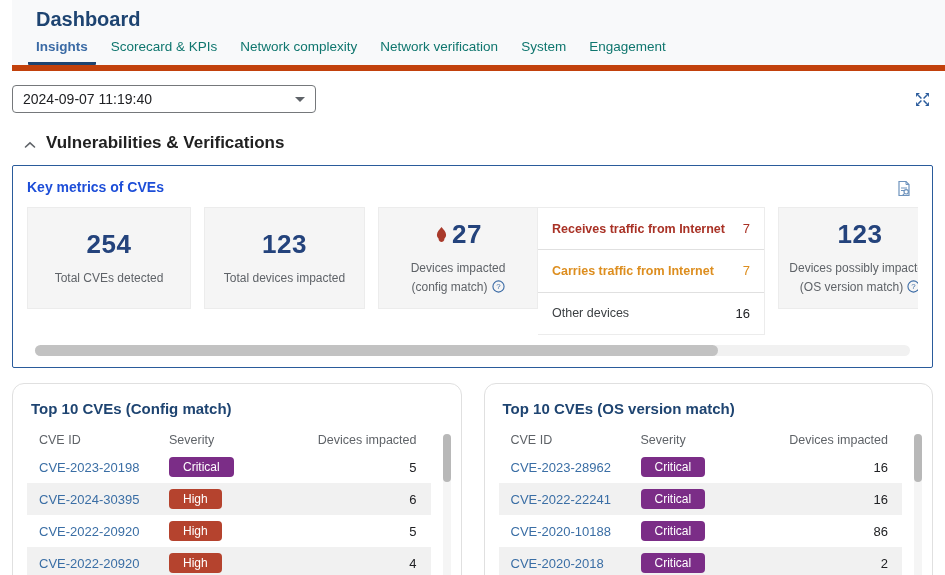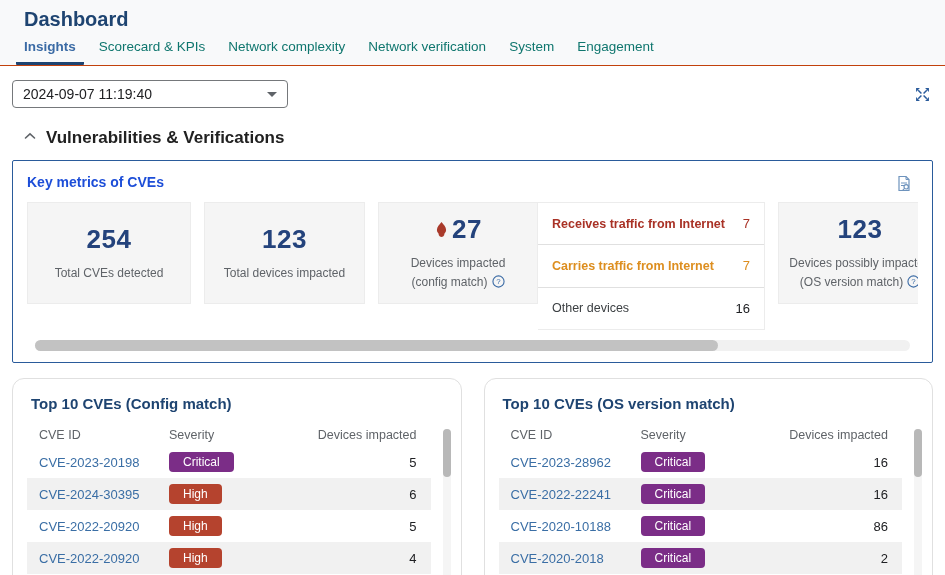--- a/index.html
+++ b/index.html
@@ -1,38 +1,38 @@
 <!DOCTYPE html>
 <html><head>
 <meta charset="utf-8">
 <style>
   * { margin:0; padding:0; box-sizing:border-box; }
   html,body { width:945px; height:575px; overflow:hidden; background:#fff;
     font-family:"Liberation Sans", sans-serif; color:#202124; }
   .screen { width:945px; height:575px; position:relative; background:#fff; }
 
   
-  .app-header { background:#f8f9fa; border-bottom:1px solid #c2410c; }
+  .app-header { background:#f8f9fa; border-bottom:6px solid #c2410c;margin-left:12px; }
   .page-title { font-size:20px; font-weight:bold; color:#1e4471; padding:8px 0 6px 24px; }
   .tabbar { display:flex; align-items:flex-end; padding-left:16px; height:28px; }
   .tab { font-size:13.5px; color:#0f766e; padding:0 8px 8px 8px; margin-right:7px;
          cursor:pointer; white-space:nowrap; border-bottom:3px solid transparent; }
   .tab.active { color:#3b6ba5; border-bottom:3px solid #1e4471; border-radius:0 0 1px 1px; font-weight:bold; }
 
   
   .toolbar { display:flex; justify-content:space-between; align-items:center; padding:14px 14px 0 12px; }
-  .select { width:276px; height:28px; border:1px solid #75787b; border-radius:4px;
+  .select { width:304px; height:28px; border:1px solid #75787b; border-radius:4px;
             display:flex; align-items:center; justify-content:space-between;
             padding:0 10px 0 10px; font-size:14px; color:#202124; cursor:pointer; background:#fff; }
   .caret { width:0; height:0; border-left:5px solid transparent; border-right:5px solid transparent;
            border-top:5px solid #5f6368; margin-left:8px; }
   .expand-btn { width:18px; height:18px; cursor:pointer; display:flex; align-items:center; justify-content:center; }
 
   
-  .section-header { display:flex; align-items:flex-start; margin:20px 0 0 22px; }
+  .section-header { display:flex; align-items:flex-end; margin:20px 0 0 22px; }
   .collapse-btn { width:16px; height:16px; margin-right:8px; cursor:pointer; display:flex; align-items:center; justify-content:center; }
   .section-title { font-size:17px; font-weight:bold; color:#212121; }
 
   
   .metrics-card { margin:12px 12px 0 12px; border:1px solid #2a5b9b; border-radius:2px;
                   background:#fff; padding:13px 14px 9px 14px; position:relative; }
   .metrics-card-title { font-size:14px; font-weight:bold; color:#1d4ed8; }
   .report-icon { position:absolute; top:14px; right:20px; cursor:pointer; }
   .metrics-row { display:flex; gap:13px; margin-top:12px; overflow:hidden; height:128px; }
   .tile { background:#f5f5f5; border:1px solid #ececec; display:flex; flex-direction:column;

